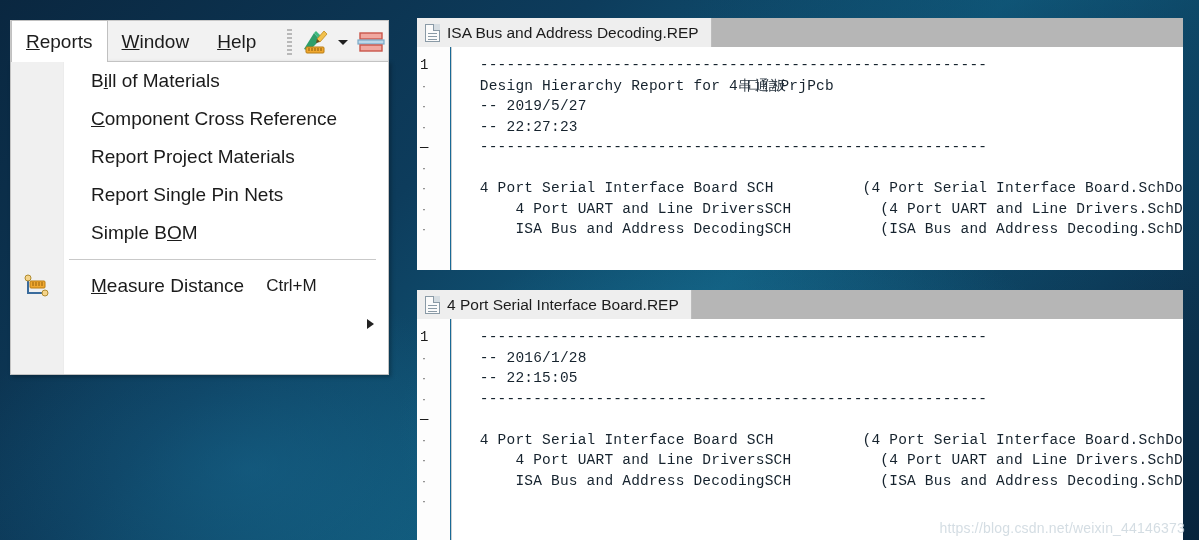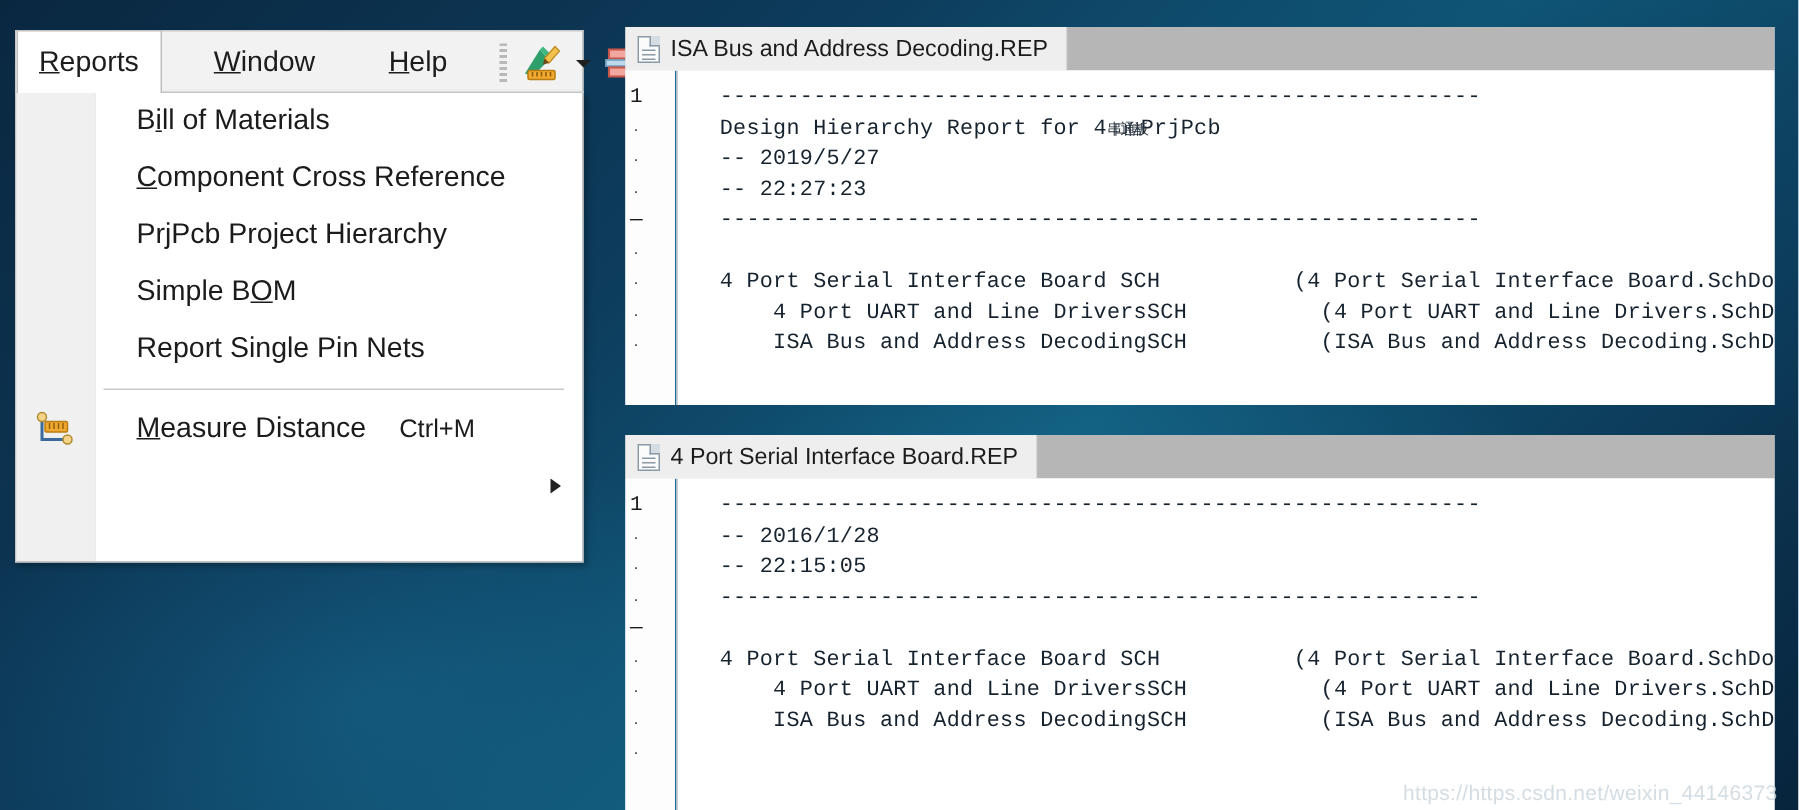--- a/index.html
+++ b/index.html
@@ -20,21 +20,21 @@
     overflow: hidden;
   }
 
   
   #menubar {
     position: absolute; left: 10px; top: 20px;
     width: 379px; height: 42px;
     background: #f2f2f2;
     border: 1px solid #c8c8c8;
     border-bottom: none;
-    display: flex; align-items: stretch; gap: 21px;
+    display: flex; align-items: stretch;
   }
   .menu-top {
     display: flex; align-items: center;
     padding: 0 14px;
     font-size: 19px;
     color: #1c1c1c;
     cursor: default;
     white-space: nowrap;
   }
   .menu-top.active {
@@ -115,21 +115,21 @@
     margin: 7px 12px 7px 58px;
   }
   .m-icon {
     position: absolute; left: 12px; top: 50%;
     transform: translateY(-50%);
     width: 28px; height: 26px;
   }
 
   
   .panel { position: absolute; background: #ffffff; }
-  #panel1 { left: 417px; top: 18px; width: 766px; height: 252px; }
+  #panel1 { left: 417px; top: 18px; width: 766px; height: 252px; border-radius: 21px; }
   #panel2 { left: 417px; top: 290px; width: 766px; height: 250px; }
 
   .panel-tabbar {
     height: 29px;
     background: #b6b6b6;
     display: flex; align-items: flex-end;
   }
   .panel-tab {
     height: 29px;
     background: #eeeeee;
@@ -215,22 +215,22 @@
     color: #16232e;
     white-space: pre;
     letter-spacing: 0.2px;
   }
   .smudge {
     display: inline-block;
     position: relative;
     color: #2b3742;
     filter: blur(0.35px);
     letter-spacing: -5.5px;
-    font-family: Liberation Sans, sans-serif;
-    font-size: 10px;
+    font-family: Liberation Serif, serif;
+    font-size: 14px;
     text-align: right;
   }
 
   #watermark {
     position: absolute;
     right: 14px; bottom: 4px;
     font-size: 14px;
     color: rgba(205,215,222,0.85);
     font-family: "Liberation Sans", sans-serif;
     letter-spacing: 0.2px;
@@ -286,27 +286,27 @@
   <div id="dropdown">
     <div id="gutter"></div>
     <div id="dropdown-items">
         <div class="m-item">
           <span class="lbl">B<u>i</u>ll of Materials</span>
         </div>
         <div class="m-item">
           <span class="lbl"><u>C</u>omponent Cross Reference</span>
         </div>
         <div class="m-item">
-          <span class="lbl">PrjPcb Project Hierarchy</span>
+          <span class="lbl">Report Project Materials</span>
+        </div>
+        <div class="m-item">
+          <span class="lbl">Report Single Pin Nets</span>
         </div>
         <div class="m-item">
           <span class="lbl">Simple B<u>O</u>M</span>
-        </div>
-        <div class="m-item">
-          <span class="lbl">Report Single Pin Nets</span>
         </div>
         <div class="m-sep"></div>
         <div class="m-item">
           <span class="m-icon"><svg viewBox="0 0 28 26" xmlns="http://www.w3.org/2000/svg">
               <polyline points="5,4 5,20 22,20" fill="none" stroke="#3a6b9c" stroke-width="2"></polyline>
               <rect x="7" y="8" width="15" height="7" rx="1" fill="#f0a830" stroke="#b97d12" stroke-width="1"></rect>
               <g stroke="#8a5a08" stroke-width="0.9">
                 <line x1="10" y1="9" x2="10" y2="13"></line>
                 <line x1="13" y1="9" x2="13" y2="13"></line>
                 <line x1="16" y1="9" x2="16" y2="13"></line>
@@ -382,14 +382,14 @@
           <div class="code-line">  -- 22:15:05</div>
           <div class="code-line">  ---------------------------------------------------------</div>
           <div class="code-line"></div>
           <div class="code-line">  4 Port Serial Interface Board SCH          (4 Port Serial Interface Board.SchDoc)</div>
           <div class="code-line">      4 Port UART and Line DriversSCH          (4 Port UART and Line Drivers.SchDoc)</div>
           <div class="code-line">      ISA Bus and Address DecodingSCH          (ISA Bus and Address Decoding.SchDoc)</div>
         </div>
     </div>
   </div>
 
-  <div id="watermark">https://https.csdn.net/weixin_44146373</div>
+  <div id="watermark">https://blog.csdn.net/weixin_44146373</div>
 </div>
 
 </body></html>

